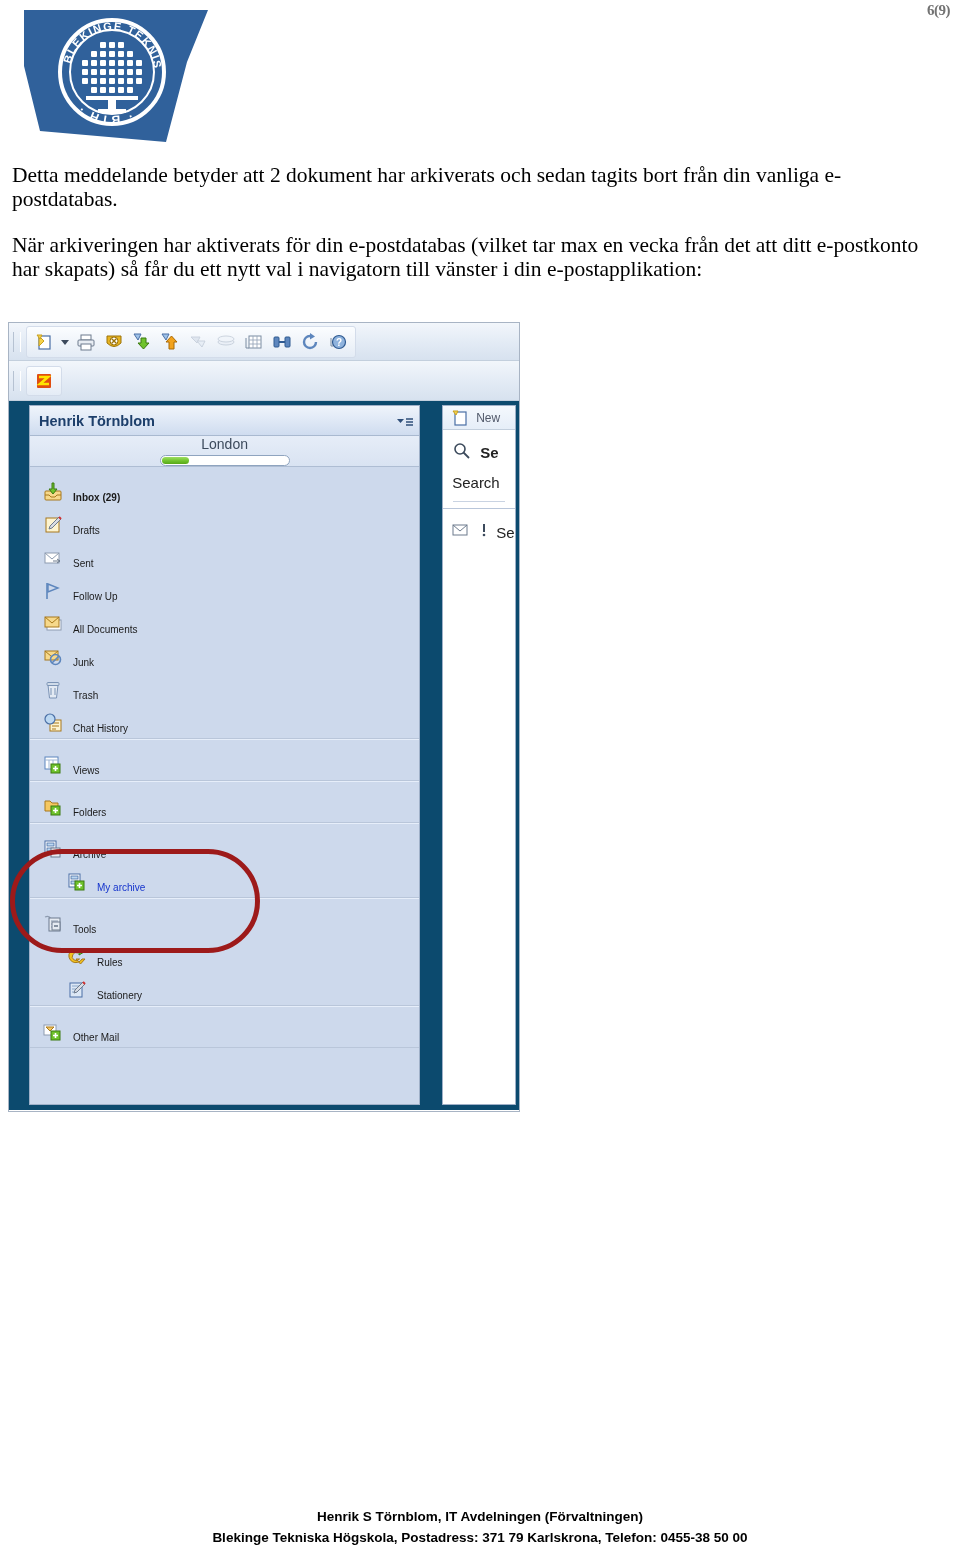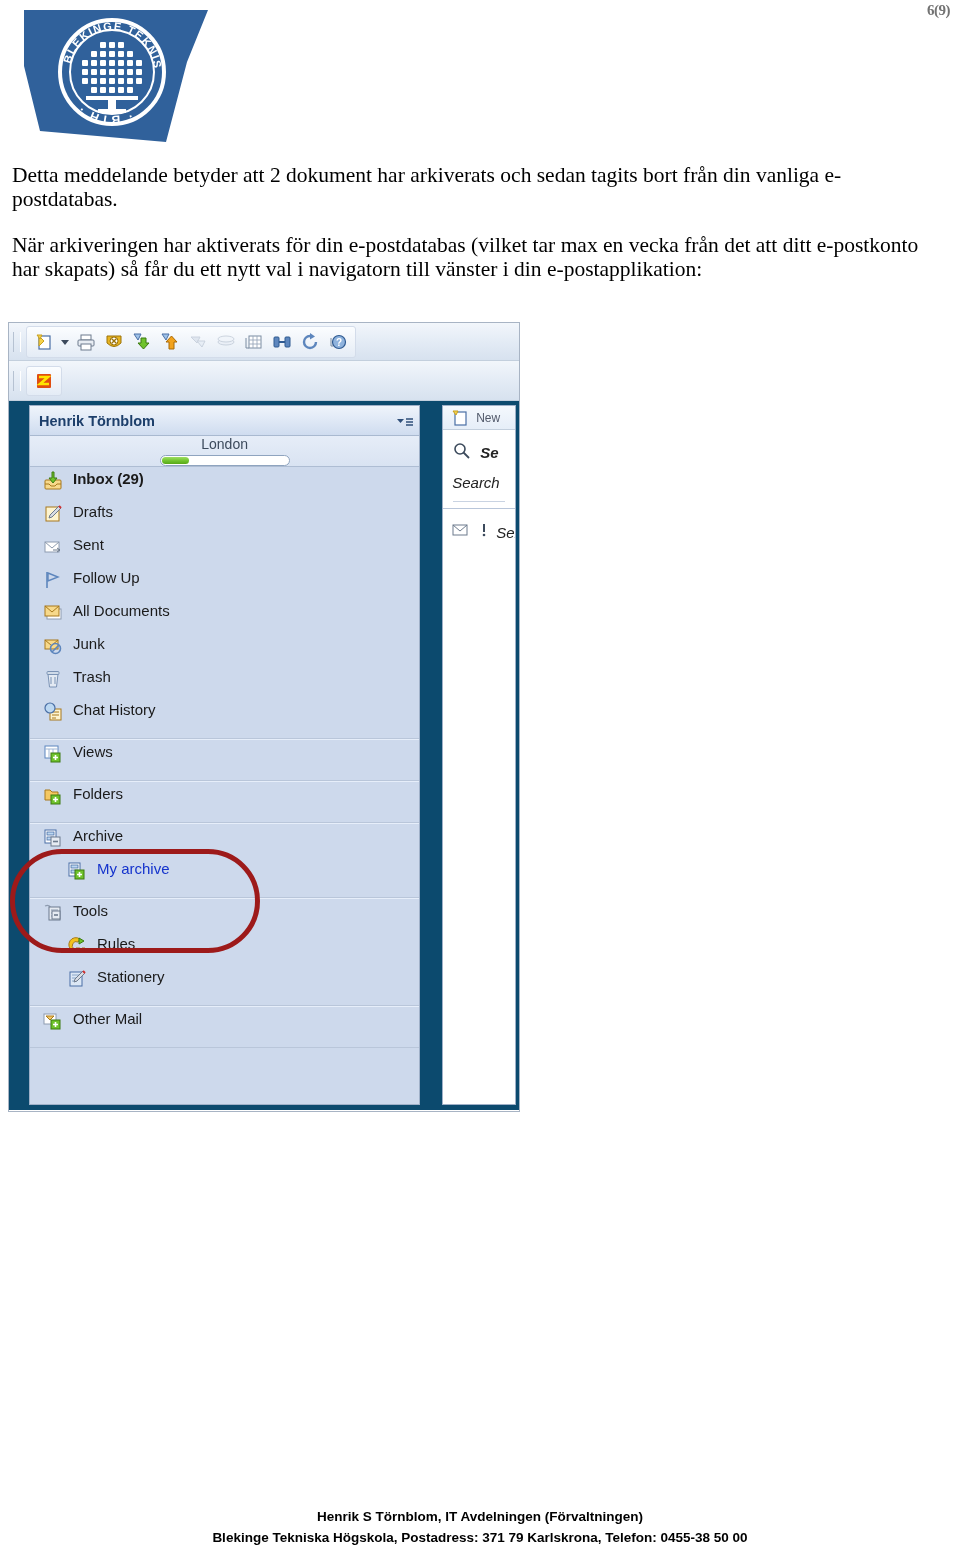--- a/index.html
+++ b/index.html
@@ -175,26 +175,26 @@
 
   .nav-section {
     border-bottom: 1px solid #b9c6da;
     border-top: 1px solid #e6eefa;
     padding: 3px 0 4px 0;
   }
   .nav-section.flat { border-top: none; }
 
   .nav-item {
     display: flex;
-    align-items: flex-start;
+    align-items: flex-end;
     height: 33px;
     padding-left: 12px;
     box-sizing: border-box;
     font-family: "Liberation Sans", sans-serif;
-    font-size: 15px;
+    font-size: 10px;
     color: #1a1a1a;
   }
   .nav-item.indent { padding-left: 36px; }
   .nav-item.bold .nav-label { font-weight: bold; }
   .nav-item .nav-icon {
     width: 22px;
     height: 22px;
     margin-right: 9px;
     flex: 0 0 auto;
     display: flex;
@@ -234,21 +234,20 @@
   }
   .rp-row {
     display: flex;
     align-items: center;
     padding-left: 9px;
     height: 30px;
     font-family: "Liberation Sans", sans-serif;
     font-size: 15px;
     color: #222;
     white-space: nowrap;
-    font-style: italic;
   }
   .rp-row.bold { font-weight: bold; }
   .rp-row .rp-icon { width: 22px; height: 20px; margin-right: 6px; flex: 0 0 auto; }
   .rp-divider {
     height: 1px;
     background: #c9d3e2;
     margin: 4px 10px 0 10px;
   }
   .rp-sep {
     height: 1px;

